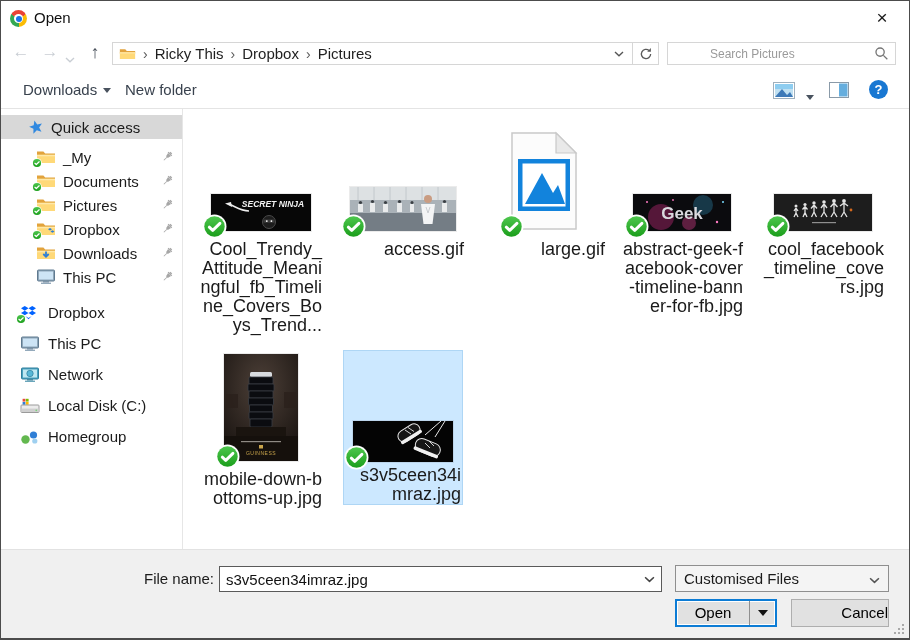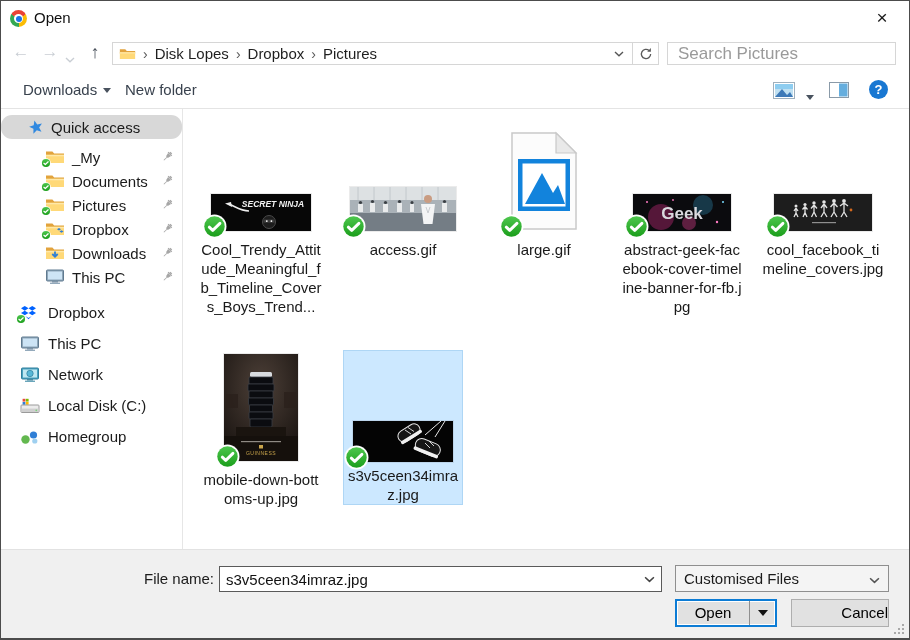--- a/index.html
+++ b/index.html
@@ -35,59 +35,59 @@
     border:1px solid #d6d6d6; background:#fff; display:flex; align-items:center; padding:0 2px 0 6px; }
   .addr-folder { width:17px; height:14px; flex:0 0 auto; }
   .crumb-sep { color:#5a5a5a; padding:0 7px; font-size:14px; }
   .crumb { color:#1f1f1f; white-space:nowrap; }
   .addr-spacer { flex:1; }
   .addr-dd { width:22px; height:21px; display:flex; align-items:center; justify-content:center; color:#555; }
   .refreshbox { position:absolute; left:632px; top:7px; width:26px; height:23px;
     border:1px solid #d6d6d6; border-left:none; background:#fff; display:flex; align-items:center; justify-content:center; }
   .searchbox { position:absolute; left:666px; top:7px; width:229px; height:23px;
     border:1px solid #d6d6d6; background:#fff; display:flex; align-items:center; padding:0 6px 0 10px; }
-  .searchbox input { border:none; outline:none; flex:1; font:inherit; font-size:17px; color:#333; background:transparent; }
+  .searchbox input { border:none; outline:none; flex:1; font:inherit; font-size:12px; color:#333; background:transparent;margin-left:32px; }
   .searchbox input::placeholder { color:#9a9a9a; }
 
   
   .toolbar { position:relative; height:38px; background:#fff; border-bottom:1px solid #e4e4e4; color:#39424e; }
   .tb-item { position:absolute; top:9px; height:20px; line-height:20px; }
   .organise { left:22px; }
   .caret-down { display:inline-block; width:0; height:0; border-left:4px solid transparent;
     border-right:4px solid transparent; border-top:5px solid #49525e; margin-left:6px; vertical-align:2px; }
   .newfolder { left:124px; }
   .view-icon { left:772px; top:11px; }
   .view-caret { left:799px; top:16px; }
   .pane-icon { left:828px; top:11px; }
   .help-btn { position:absolute; left:868px; top:9px; width:19px; height:19px; border-radius:50%;
     background:#1877d2; color:#fff; font-weight:bold; font-size:13px; text-align:center; line-height:19px; }
 
   
   .bodyarea { position:relative; height:440px; background:#fff; }
   .sidebar { position:absolute; left:0; top:0; width:182px; height:100%;
     border-right:1px solid #e6e6e6; padding-top:6px; overflow:hidden; }
-  .qa-row { height:24px; display:flex; align-items:center; padding-left:27px; background:#d8d8d8; margin-bottom:6px;border-radius:11px; }
+  .qa-row { height:24px; display:flex; align-items:center; padding-left:27px; background:#d8d8d8; margin-bottom:6px; }
   .qa-row .lbl { margin-left:7px; }
-  .side-row { height:24px; display:flex; align-items:center; padding-left:44px; padding-right:8px; }
+  .side-row { height:24px; display:flex; align-items:center; padding-left:35px; padding-right:8px; }
   .side-row .lbl { margin-left:7px; white-space:nowrap; }
   .side-row .pin { margin-left:auto; width:14px; height:14px; flex:0 0 auto; }
   .side-spacer { height:8px; }
   .place-row { height:31px; display:flex; align-items:center; padding-left:19px; }
   .place-row .lbl { margin-left:8px; white-space:nowrap; }
   .ic16 { width:20px; height:16px; position:relative; flex:0 0 auto; }
   .ic16 svg.base { position:absolute; left:0; top:0; width:100%; height:100%; }
   .mini-chk { position:absolute; left:-4px; bottom:-3px; width:10px; height:10px; }
 
   
   .tile { position:absolute; width:122px; display:flex; flex-direction:column; align-items:center; }
   .thumbbox { width:100%; display:flex; align-items:flex-end; justify-content:center; }
   .thumb-rel { position:relative; line-height:0; }
   .thumb-rel svg.th { display:block; box-shadow:0 0 0 1px rgba(0,0,0,0.08); }
   .badge { position:absolute; left:-9px; bottom:-8px; width:25px; height:25px; }
-  .caption { margin-top:9px; width:122px; text-align:center; font-size:15px; line-height:19px;
+  .caption { margin-top:9px; width:122px; text-align:right; font-size:18px; line-height:19px;
     color:#1a1a1a; word-break:break-all; }
   .tile.sel { background:#cce8ff; border:1px solid #aed6f5; }
   .tile.sel .caption { margin-top:4px; }
 
   
   .bottombar { position:relative; height:89px; background:#f0f0f0; border-top:1px solid #e2e2e2; }
   .fn-label { position:absolute; left:140px; top:20px; width:73px; text-align:right; color:#1b1b1b; }
   .fn-inputwrap { position:absolute; left:218px; top:16px; width:443px; height:26px;
     border:1px solid #5a5a5a; background:#fff; display:flex; align-items:center; }
   .fn-inputwrap input { flex:1; border:none; outline:none; font:inherit; font-size:15px; padding-left:6px; color:#111; background:transparent; }
@@ -167,21 +167,21 @@
           <use href="#sym-chev"></use>
         </svg>
     </span>
     <span class="nav-btn nav-up">↑</span>
 
     <div class="addressbar">
       <svg class="addr-folder" viewBox="0 0 20 16">
           <use href="#sym-folder"></use>
         </svg>
       <span class="crumb-sep">›</span>
-      <span class="crumb">Disk Lopes</span>
+      <span class="crumb">Ricky This</span>
       <span class="crumb-sep">›</span>
       <span class="crumb">Dropbox</span>
       <span class="crumb-sep">›</span>
       <span class="crumb">Pictures</span>
       <span class="addr-spacer"></span>
       <span class="addr-dd">
         <svg width="10" height="6" viewBox="0 0 10 6">
             <use href="#sym-chev"></use>
           </svg>
       </span>

